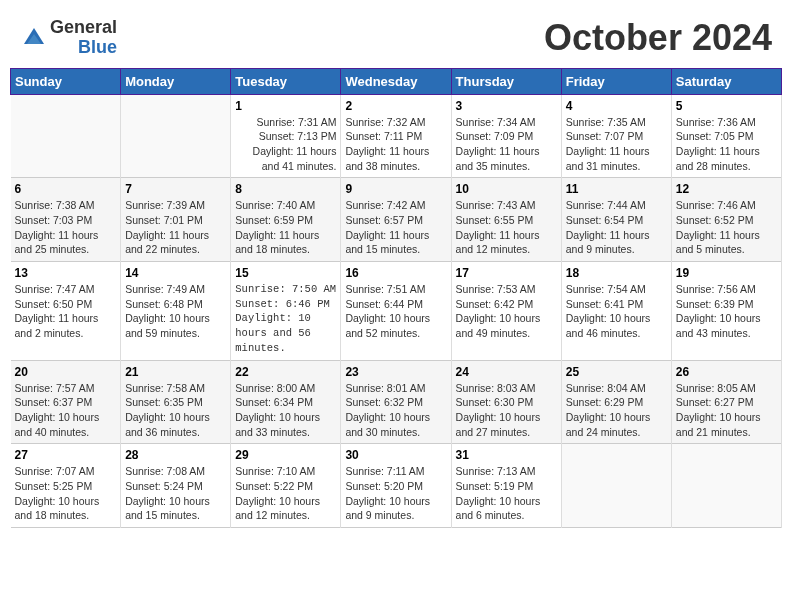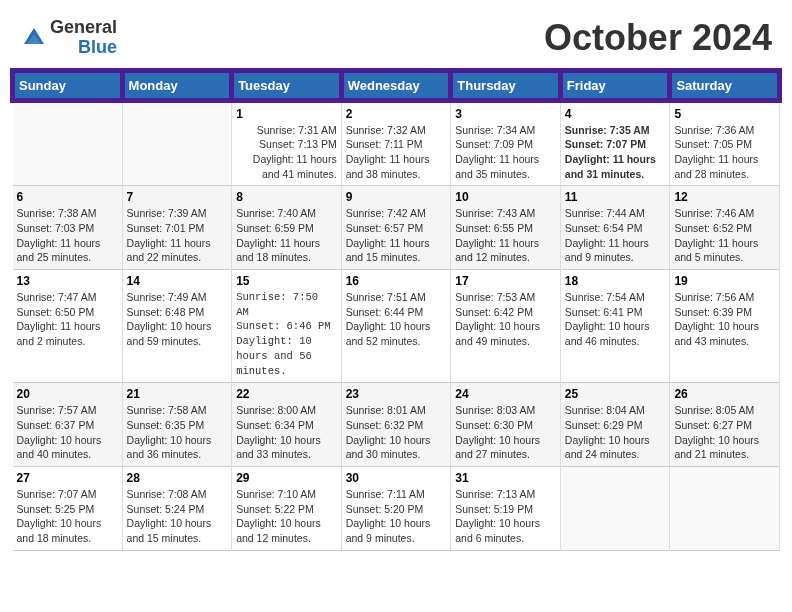--- a/index.html
+++ b/index.html
@@ -60,21 +60,21 @@
       margin-top: 6px;
       font-size: 11px;
     }
     thead tr th {
       background-color: #2a6db5;
       color: #fff;
       padding: 5px 4px;
       text-align: left;
       font-size: 13px;
       font-weight: bold;
-      border: 5px solid #4c1d95;
+      border: 1px solid #4c1d95;
     }
     tbody tr {
       border-bottom: 1px solid #ccc;
     }
     tbody tr:nth-child(odd) {
       background: #fff;
     }
     tbody tr:nth-child(even) {
       background: #f5f5f5;
     }
@@ -148,21 +148,21 @@
 Daylight: 11 hours and 38 minutes.</div>
         </td>
         <td>
           <span class="day-number">3</span>
           <div class="day-info" style="white-space: pre-line;">Sunrise: 7:34 AM
 Sunset: 7:09 PM
 Daylight: 11 hours and 35 minutes.</div>
         </td>
         <td>
           <span class="day-number">4</span>
-          <div class="day-info" style="white-space: pre-line; font-weight: bold;">Sunrise: 7:35 AM
+          <div class="day-info" style="white-space: pre-line;">Sunrise: 7:35 AM
 Sunset: 7:07 PM
 Daylight: 11 hours and 31 minutes.</div>
         </td>
         <td>
           <span class="day-number">5</span>
           <div class="day-info" style="white-space: pre-line;">Sunrise: 7:36 AM
 Sunset: 7:05 PM
 Daylight: 11 hours and 28 minutes.</div>
         </td>
       </tr>

